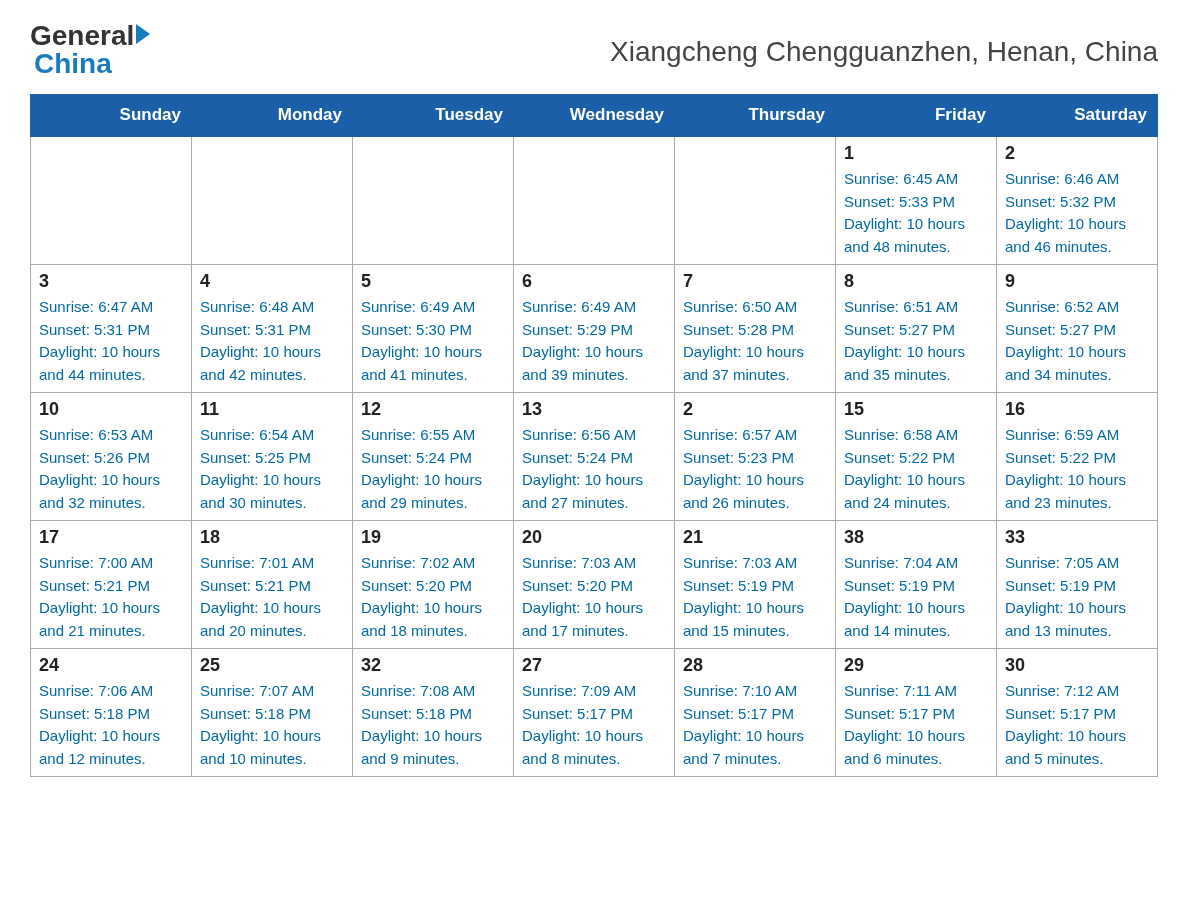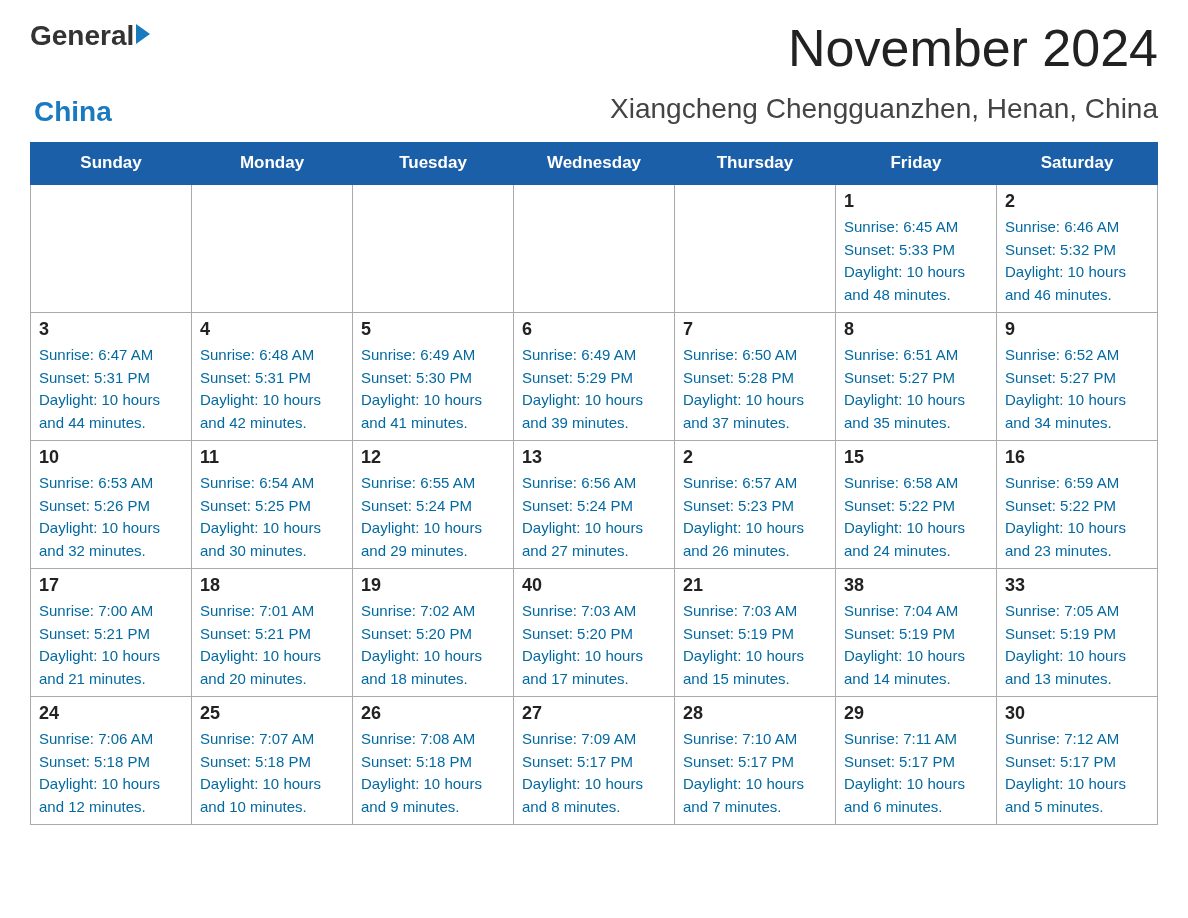--- a/index.html
+++ b/index.html
@@ -35,21 +35,20 @@
       font-size: 28px;
       font-weight: bold;
       color: #1a7abf;
       display: block;
       margin-top: -4px;
       margin-left: 4px;
     }
     .logo-container {
       display: flex;
       flex-direction: column;
-      gap: 48px;
     }
     .logo-top-row {
       display: flex;
       align-items: center;
     }
     .title-area {
       text-align: right;
     }
     .month-title {
       font-size: 52px;
@@ -67,21 +66,21 @@
       width: 100%;
       border-collapse: collapse;
       margin-top: 14px;
     }
     .calendar thead tr th {
       background-color: #1a5fa8;
       color: #ffffff;
       font-size: 17px;
       font-weight: bold;
       padding: 10px 10px;
-      text-align: center;
+      text-align: right;
       border: 1px solid #1a5fa8;
     }
     .calendar tbody tr td {
       border: 1px solid #aaa;
       vertical-align: top;
       padding: 6px 8px;
       width: 14.28%;
       min-height: 110px;
       height: 120px;
     }
@@ -112,21 +111,20 @@
 
 <div class="header-area">
   <div class="logo-container">
     <div class="logo-top-row">
       <span class="logo-text-general">General</span>
       <span class="logo-arrow"></span>
     </div>
     <span class="logo-blue">China</span>
   </div>
   <div class="title-area">
-    <div class="month-title">November 2024</div>
     <div class="location-title">Xiangcheng Chengguanzhen, Henan, China</div>
   </div>
 </div>
 
 <table class="calendar">
   <thead>
     <tr>
     <th>Sunday</th>
         <th>Monday</th>
         <th>Tuesday</th>
@@ -219,21 +217,21 @@
         </td>
         <td>
           <span class="day-number">18</span>
           <div class="day-info">Sunrise: 7:01 AM<br>Sunset: 5:21 PM<br>Daylight: 10 hours and 20 minutes.</div>
         </td>
         <td>
           <span class="day-number">19</span>
           <div class="day-info">Sunrise: 7:02 AM<br>Sunset: 5:20 PM<br>Daylight: 10 hours and 18 minutes.</div>
         </td>
         <td>
-          <span class="day-number">40</span>
+          <span class="day-number">20</span>
           <div class="day-info">Sunrise: 7:03 AM<br>Sunset: 5:20 PM<br>Daylight: 10 hours and 17 minutes.</div>
         </td>
         <td>
           <span class="day-number">21</span>
           <div class="day-info">Sunrise: 7:03 AM<br>Sunset: 5:19 PM<br>Daylight: 10 hours and 15 minutes.</div>
         </td>
         <td>
           <span class="day-number">38</span>
           <div class="day-info">Sunrise: 7:04 AM<br>Sunset: 5:19 PM<br>Daylight: 10 hours and 14 minutes.</div>
         </td>
@@ -245,21 +243,21 @@
       <tr>
         <td>
           <span class="day-number">24</span>
           <div class="day-info">Sunrise: 7:06 AM<br>Sunset: 5:18 PM<br>Daylight: 10 hours and 12 minutes.</div>
         </td>
         <td>
           <span class="day-number">25</span>
           <div class="day-info">Sunrise: 7:07 AM<br>Sunset: 5:18 PM<br>Daylight: 10 hours and 10 minutes.</div>
         </td>
         <td>
-          <span class="day-number">26</span>
+          <span class="day-number">32</span>
           <div class="day-info">Sunrise: 7:08 AM<br>Sunset: 5:18 PM<br>Daylight: 10 hours and 9 minutes.</div>
         </td>
         <td>
           <span class="day-number">27</span>
           <div class="day-info">Sunrise: 7:09 AM<br>Sunset: 5:17 PM<br>Daylight: 10 hours and 8 minutes.</div>
         </td>
         <td>
           <span class="day-number">28</span>
           <div class="day-info">Sunrise: 7:10 AM<br>Sunset: 5:17 PM<br>Daylight: 10 hours and 7 minutes.</div>
         </td>

